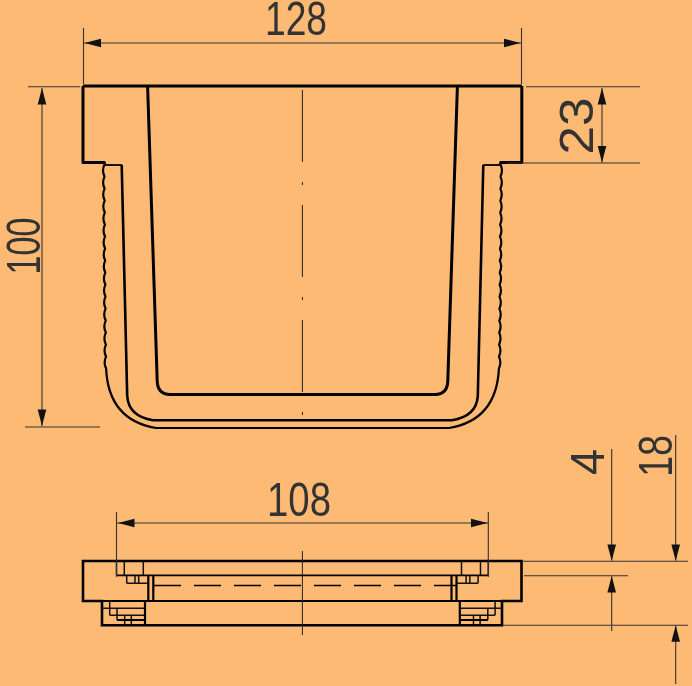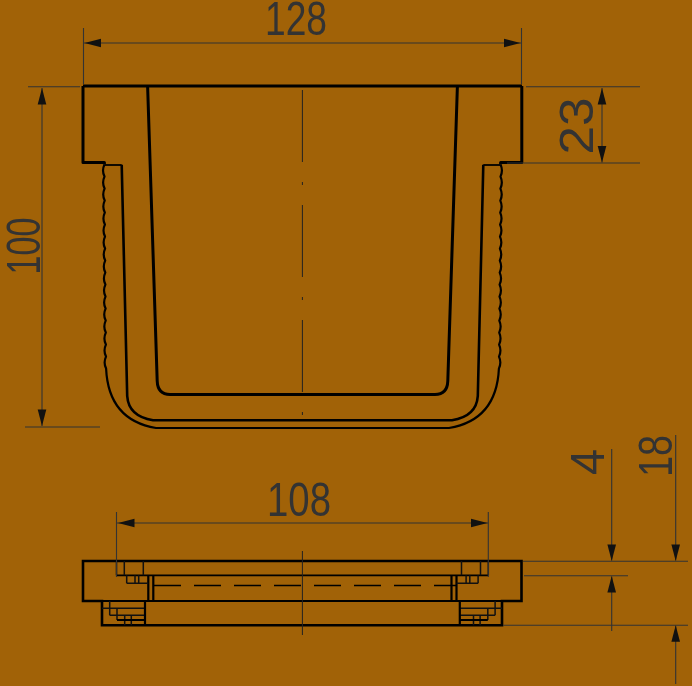--- a/index.html
+++ b/index.html
@@ -1,16 +1,16 @@
 <!DOCTYPE html>
 <html><head>
 <meta charset="utf-8">
 <style>
   html,body{margin:0;padding:0;background:#fff;}
-  .stage{width:692px;height:686px;background:#a16207;position:relative;overflow:hidden;}
+  .stage{width:692px;height:686px;background:#fdba74;position:relative;overflow:hidden;}
   svg{display:block;}
   .outline{stroke:#000;stroke-width:3;fill:none;stroke-linejoin:round;stroke-linecap:butt;}
   .outline2{stroke:#000;stroke-width:2.6;fill:none;stroke-linejoin:miter;}
   .knurl{stroke:#000;stroke-width:2.2;fill:none;stroke-linejoin:round;}
   .heavy{stroke:#000;stroke-width:2.2;fill:none;}
   .med{stroke:#000;stroke-width:1.8;fill:none;}
   .light{stroke:#111;stroke-width:1.5;fill:none;}
   .dim{stroke:#333;stroke-width:1.1;fill:none;}
   .cline{stroke:#222;stroke-width:1;fill:none;}
   .dashline{stroke:#000;stroke-width:1.6;fill:none;stroke-dasharray:27 13;}

